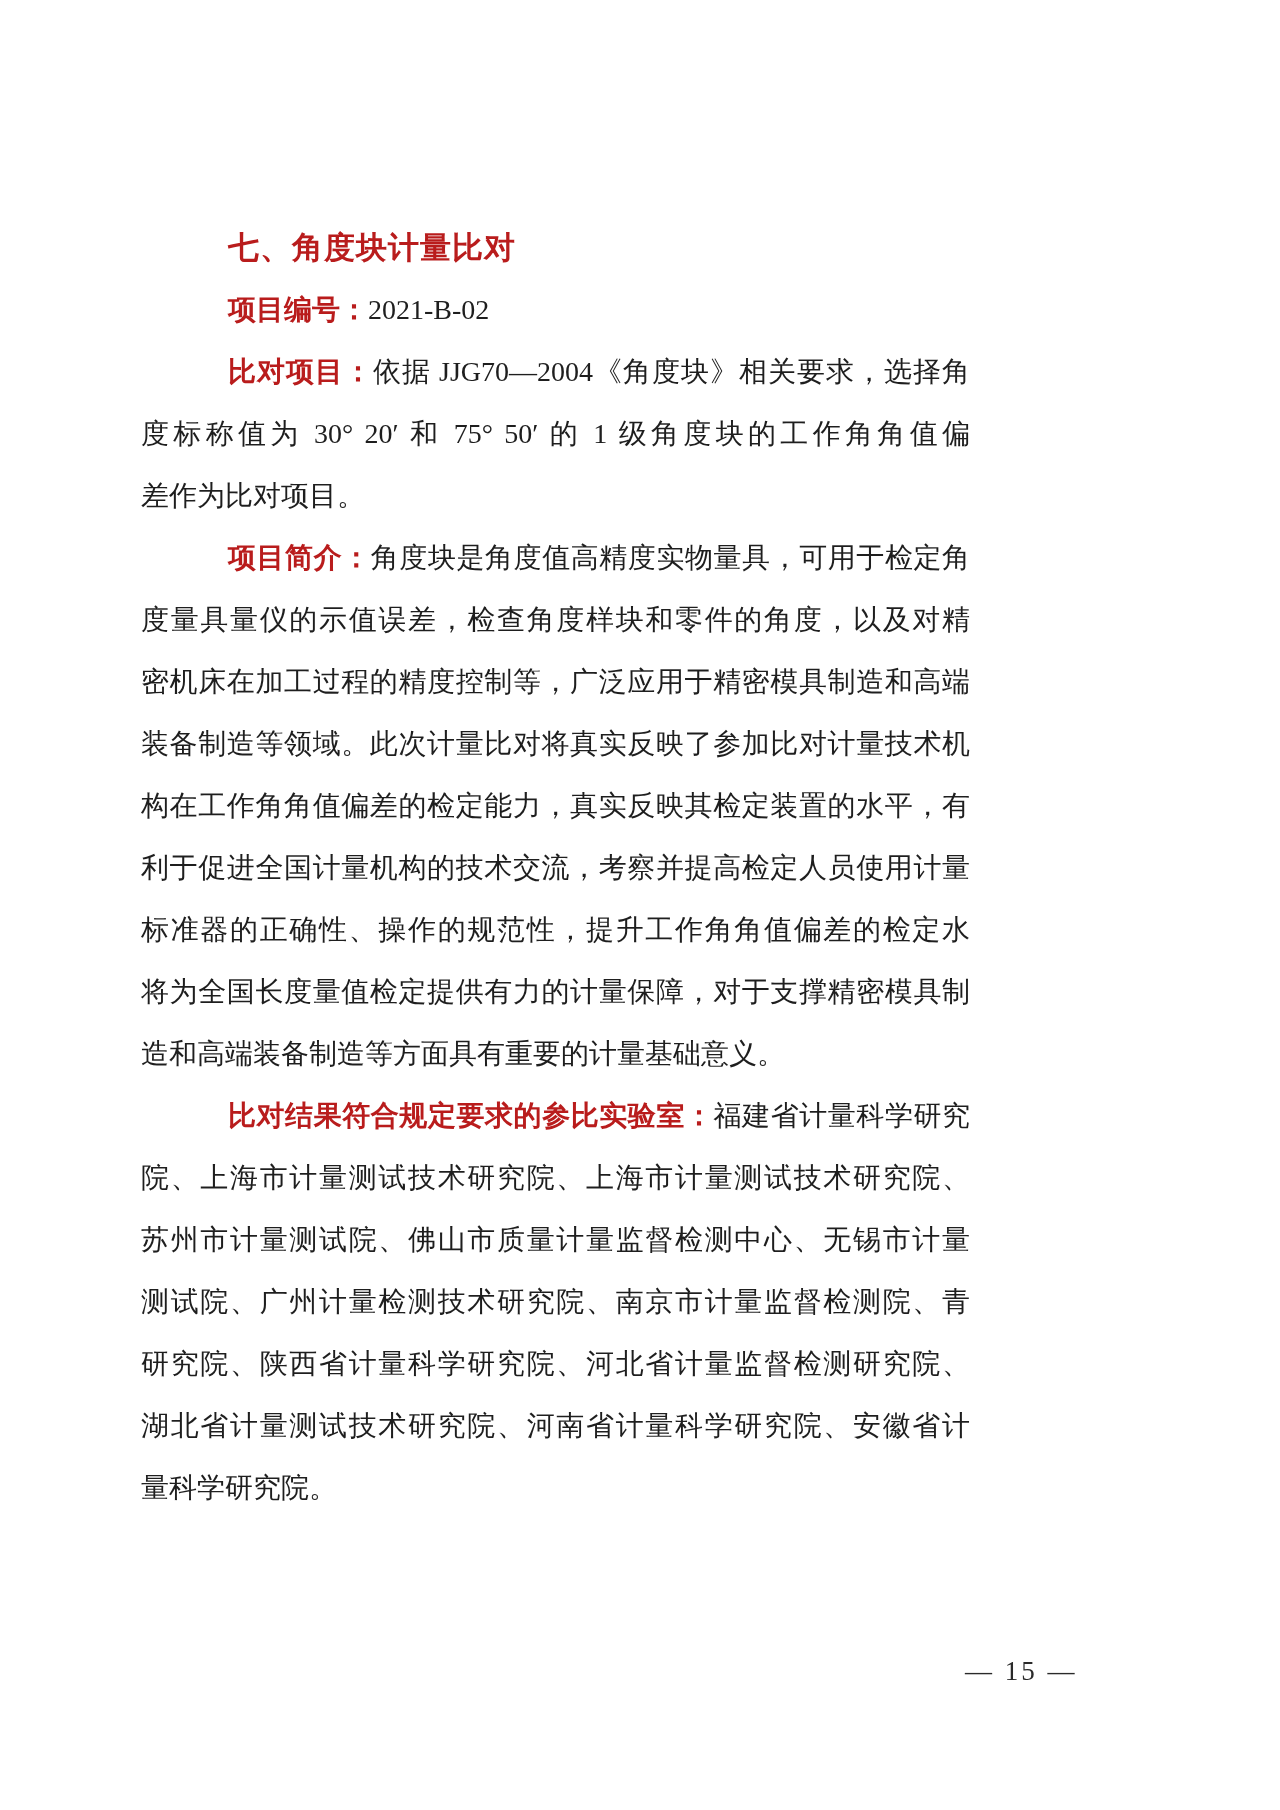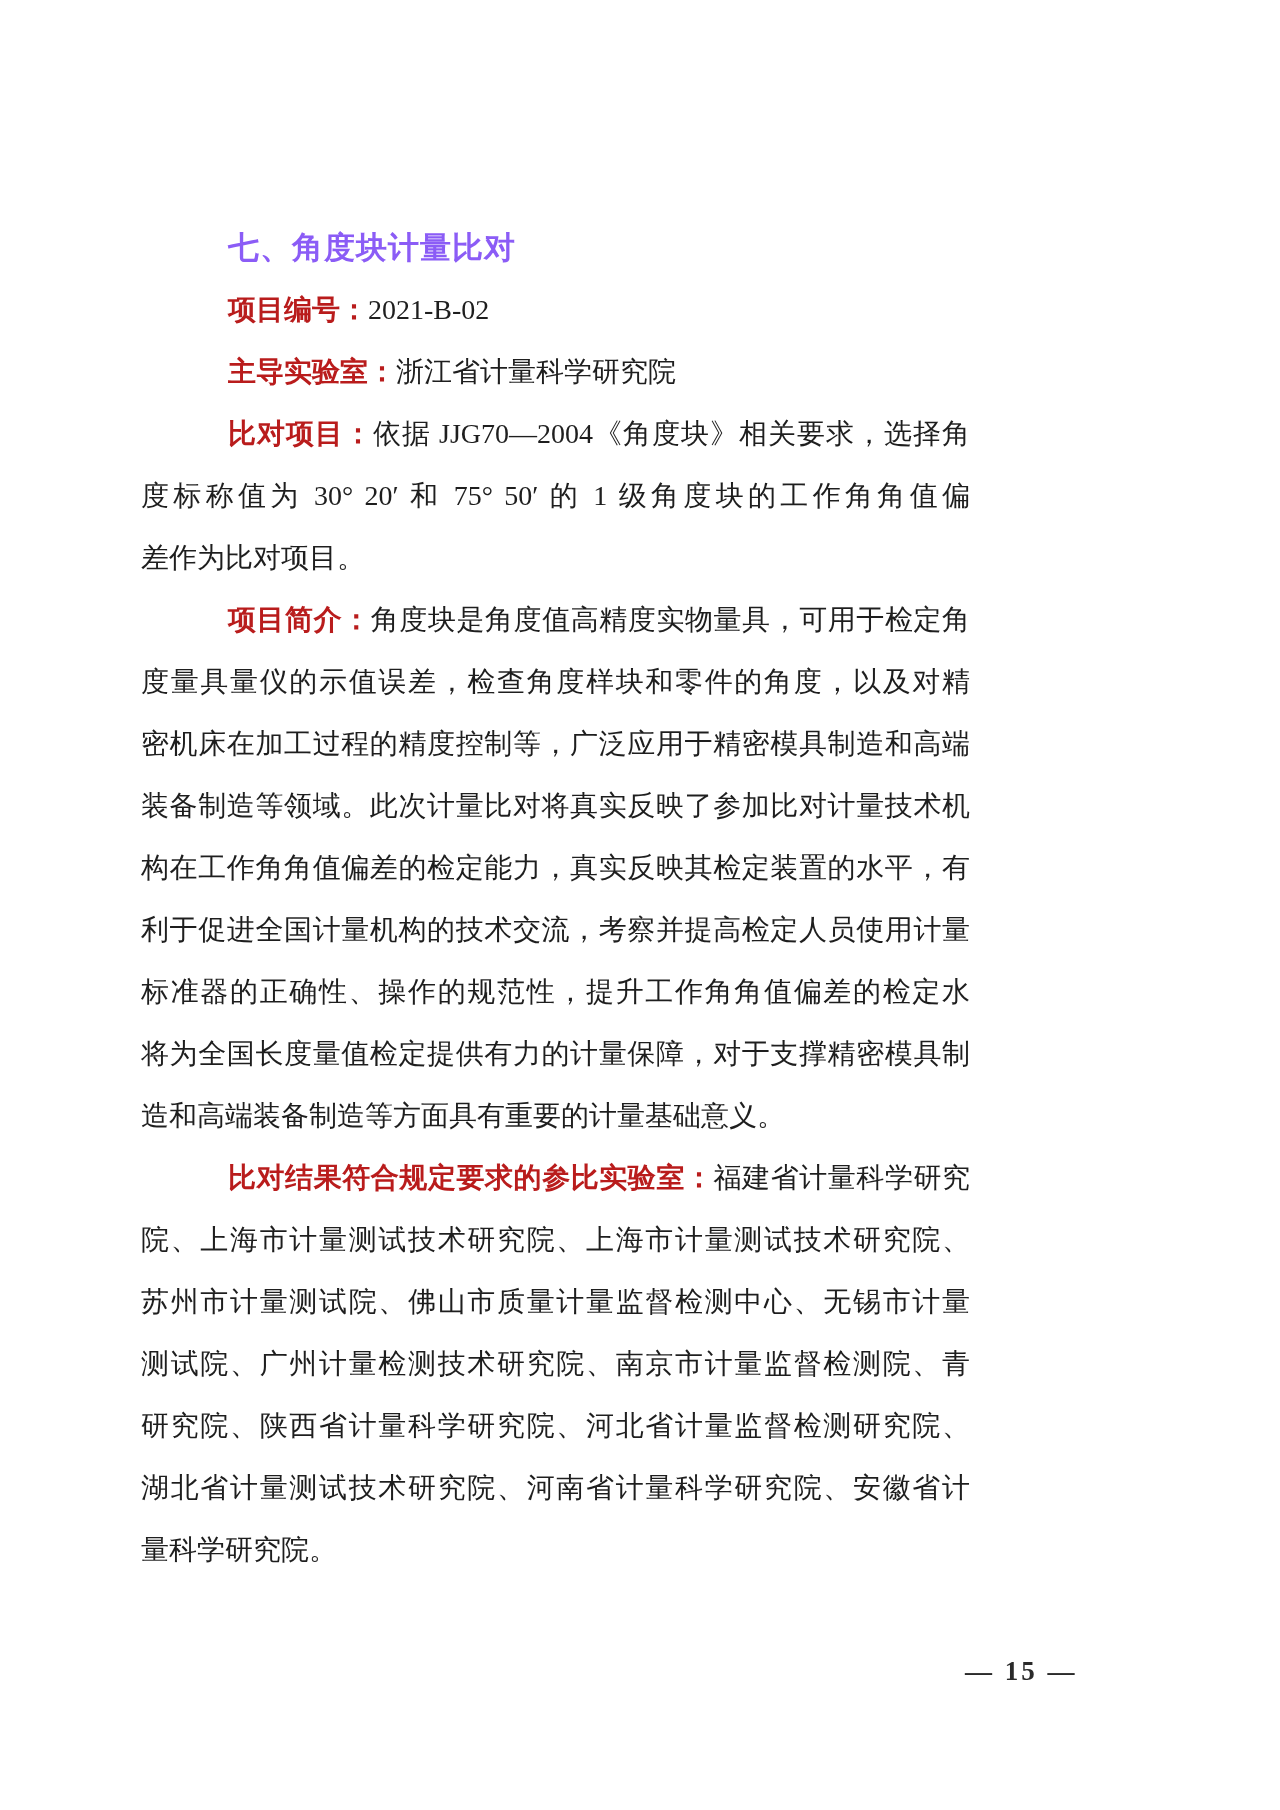--- a/index.html
+++ b/index.html
@@ -31,51 +31,49 @@
     white-space: normal;
     text-align: justify;
     text-align-last: justify;
   }
   
   .ind { padding-left: 87px; }
   .heading {
     font-family: "Liberation Sans", "DejaVu Sans", sans-serif;
     font-weight: 700;
     font-size: 31px;
-    color: #8b5cf6;
+    color: #b91c1c;
     letter-spacing: 1px;
   }
   .lbl {
     font-family: "Liberation Sans", "DejaVu Sans", sans-serif;
     font-weight: 700;
     color: #b91c1c;
   }
   .pageno {
     position: absolute;
     left: 965px;
     top: 1656px;
     width: 140px;
     font-size: 27px;
     letter-spacing: 3px;
     color: #2a2a2a;
     text-align: left;
-    font-weight: bold;
   }
 </style>
 </head>
 <body>
 
 <div class="page">
   <div class="doc">
 
     <div class="line heading ind">七、角度块计量比对</div>
 
     <div class="line ind"><span class="lbl">项目编号：</span><span>2021-B-02</span></div>
 
-    <div class="line ind"><span class="lbl">主导实验室：</span><span>浙江省计量科学研究院</span></div>
 
     <div class="line ind jst"><span class="lbl">比对项目：</span><span>依据 JJG70—2004《角度块》相关要求，选择角</span></div>
     <div class="line jst">度标称值为 30° 20′ 和 75° 50′ 的 1 级角度块的工作角角值偏</div>
     <div class="line">差作为比对项目。</div>
 
     <div class="line ind jst"><span class="lbl">项目简介：</span><span>角度块是角度值高精度实物量具，可用于检定角</span></div>
     <div class="line jst">度量具量仪的示值误差，检查角度样块和零件的角度，以及对精</div>
     <div class="line jst">密机床在加工过程的精度控制等，广泛应用于精密模具制造和高端</div>
     <div class="line jst">装备制造等领域。此次计量比对将真实反映了参加比对计量技术机</div>
     <div class="line jst">构在工作角角值偏差的检定能力，真实反映其检定装置的水平，有</div>

